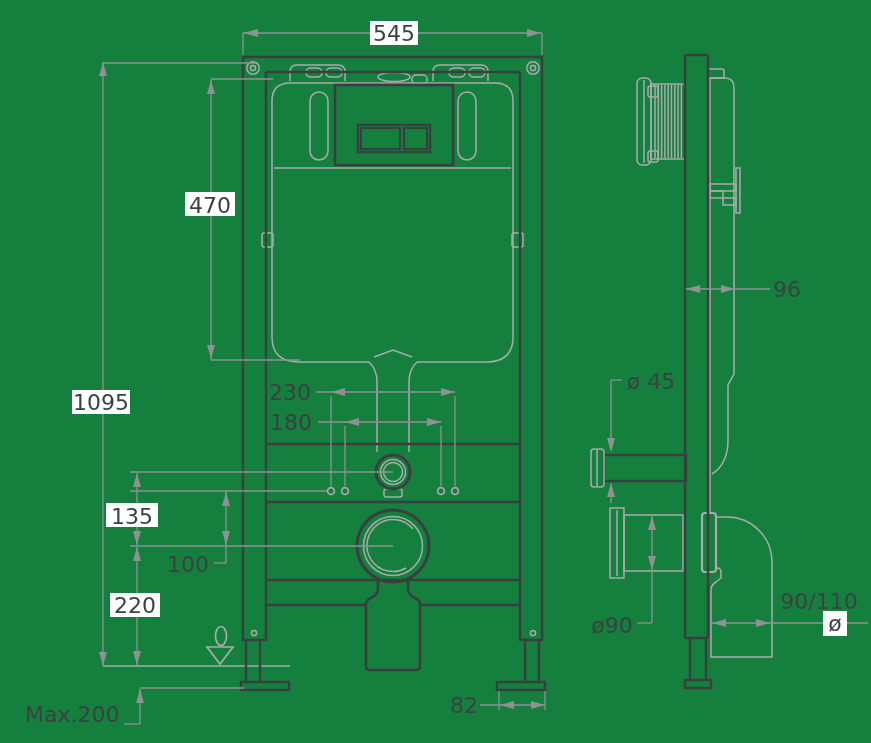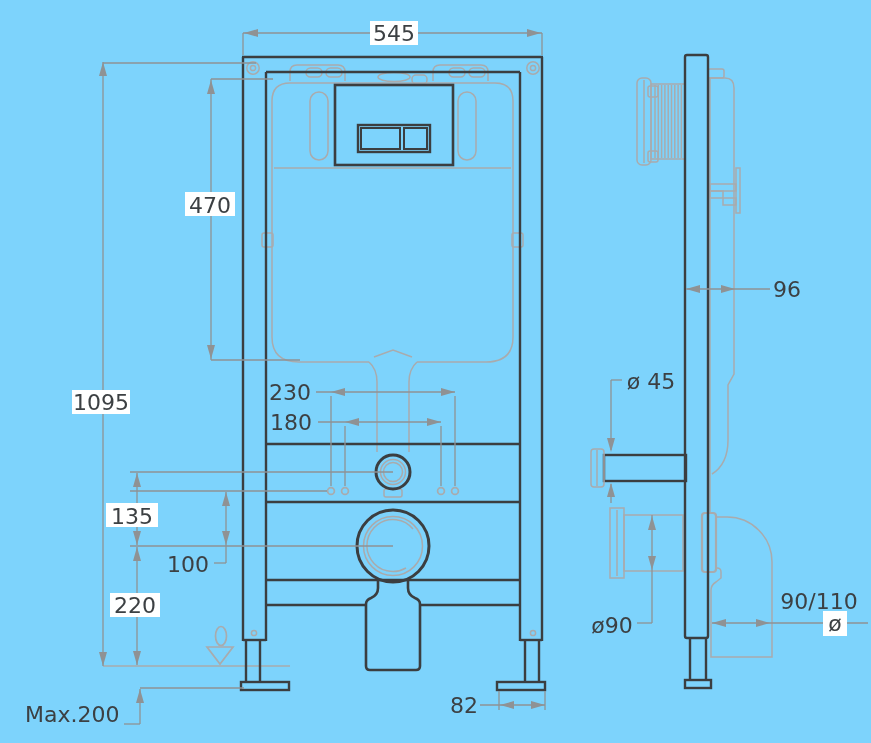--- a/index.html
+++ b/index.html
@@ -1,16 +1,16 @@
 <!DOCTYPE html>
 <html><head>
 <meta charset="utf-8">
 <style>
   html,body{margin:0;padding:0;background:#ffffff;}
-  .stage{position:relative;width:871px;height:743px;background:#7dd3fc;overflow:hidden;}
+  .stage{position:relative;width:871px;height:743px;background:#15803d;overflow:hidden;}
   svg{display:block;}
   text{font-family:"DejaVu Sans","Liberation Sans",sans-serif;fill:#3c4043;}
   .dim-text{font-size:22px;}
   
   .dk{stroke:#3b3e40;fill:none;}
   .lt{stroke:#a9abad;fill:none;}
   .dim{stroke:#8f9294;fill:none;stroke-width:1.3;}
   .arr{fill:#8f9294;stroke:none;}
   .bg{fill:#ffffff;stroke:none;}
 </style>

